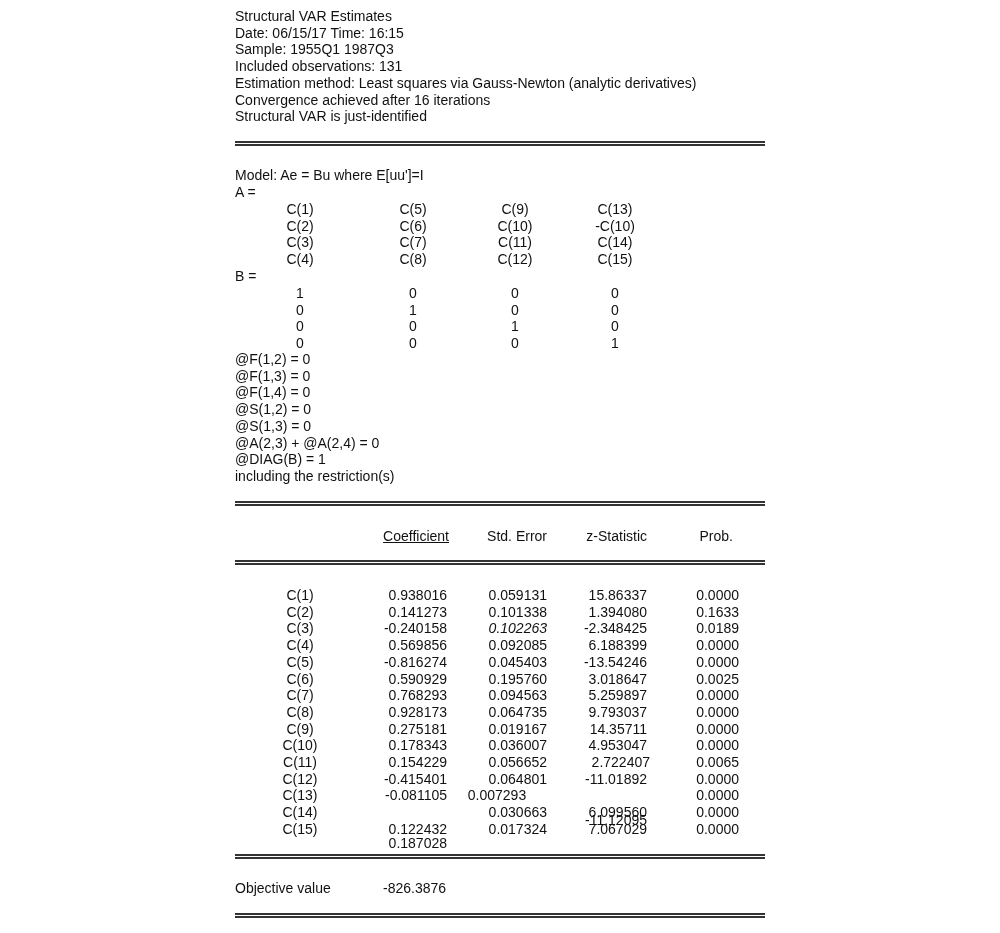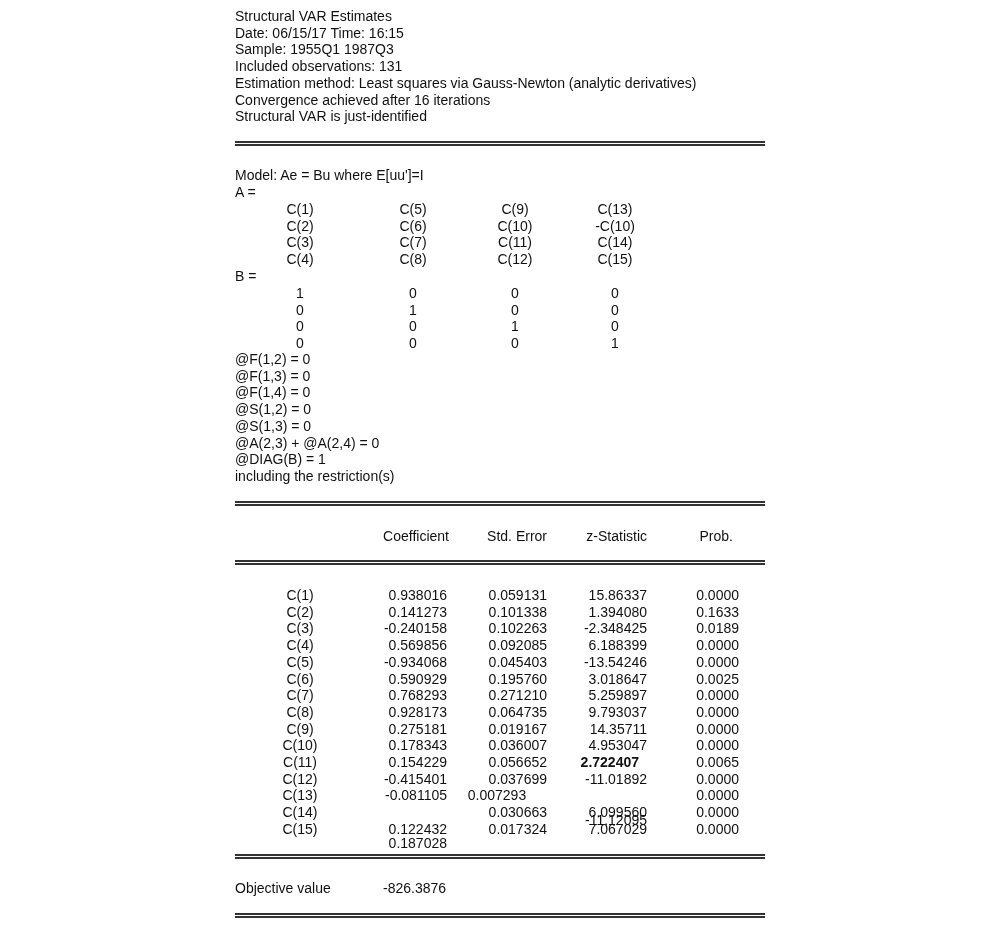--- a/index.html
+++ b/index.html
@@ -76,21 +76,21 @@
       <div class="abs" style="left:235px; top:384.4px;">@F(1,4) = 0</div>
       <div class="abs" style="left:235px; top:401.1px;">@S(1,2) = 0</div>
       <div class="abs" style="left:235px; top:417.8px;">@S(1,3) = 0</div>
       <div class="abs" style="left:235px; top:434.5px;">@A(2,3) + @A(2,4) = 0</div>
       <div class="abs" style="left:235px; top:451.2px;">@DIAG(B) = 1</div>
       <div class="abs" style="left:235px; top:467.9px;">including the restriction(s)</div>
     </div>
 
   <div class="dbl" style="top:501px;"></div>
   <div id="col-headers">
-      <div class="tcell" style="left:329px; width:120px; top:528px; line-height:17px;">Coefficient</div>
+      <div class="tcell" style="left:329px; width:120px; top:528px; line-height:17px;text-decoration:underline;">Coefficient</div>
       <div class="tcell" style="left:427px; width:120px; top:528px; line-height:17px;">Std. Error</div>
       <div class="tcell" style="left:527px; width:120px; top:528px; line-height:17px;">z-Statistic</div>
       <div class="tcell" style="left:613px; width:120px; top:528px; line-height:17px;">Prob.</div>
     </div>
   <div class="dbl" style="top:560px;"></div>
   <div id="table-body">
       <div>
         <div class="tname" style="left:270px; top:587px;">C(1)</div>
         <div class="tcell" style="left:347px; width:100px; top:587px;">0.938016</div>
         <div class="tcell" style="left:447px; width:100px; top:587px;">0.059131</div>
@@ -100,49 +100,49 @@
       <div>
         <div class="tname" style="left:270px; top:603.7px;">C(2)</div>
         <div class="tcell" style="left:347px; width:100px; top:603.7px;">0.141273</div>
         <div class="tcell" style="left:447px; width:100px; top:603.7px;">0.101338</div>
         <div class="tcell" style="left:547px; width:100px; top:603.7px;">1.394080</div>
         <div class="tcell" style="left:639px; width:100px; top:603.7px;">0.1633</div>
       </div>
       <div>
         <div class="tname" style="left:270px; top:620.4px;">C(3)</div>
         <div class="tcell" style="left:347px; width:100px; top:620.4px;">-0.240158</div>
-        <div class="tcell" style="left:447px; width:100px; top:620.4px;">0.102263</div>
+        <div class="tcell" style="left:447px; width:100px; top:620.4px;font-style:italic;">0.102263</div>
         <div class="tcell" style="left:547px; width:100px; top:620.4px;">-2.348425</div>
         <div class="tcell" style="left:639px; width:100px; top:620.4px;">0.0189</div>
       </div>
       <div>
         <div class="tname" style="left:270px; top:637.1px;">C(4)</div>
         <div class="tcell" style="left:347px; width:100px; top:637.1px;">0.569856</div>
         <div class="tcell" style="left:447px; width:100px; top:637.1px;">0.092085</div>
         <div class="tcell" style="left:547px; width:100px; top:637.1px;">6.188399</div>
         <div class="tcell" style="left:639px; width:100px; top:637.1px;">0.0000</div>
       </div>
       <div>
         <div class="tname" style="left:270px; top:653.8px;">C(5)</div>
-        <div class="tcell" style="left:347px; width:100px; top:653.8px;">-0.934068</div>
+        <div class="tcell" style="left:347px; width:100px; top:653.8px;">-0.816274</div>
         <div class="tcell" style="left:447px; width:100px; top:653.8px;">0.045403</div>
         <div class="tcell" style="left:547px; width:100px; top:653.8px;">-13.54246</div>
         <div class="tcell" style="left:639px; width:100px; top:653.8px;">0.0000</div>
       </div>
       <div>
         <div class="tname" style="left:270px; top:670.5px;">C(6)</div>
         <div class="tcell" style="left:347px; width:100px; top:670.5px;">0.590929</div>
         <div class="tcell" style="left:447px; width:100px; top:670.5px;">0.195760</div>
         <div class="tcell" style="left:547px; width:100px; top:670.5px;">3.018647</div>
         <div class="tcell" style="left:639px; width:100px; top:670.5px;">0.0025</div>
       </div>
       <div>
         <div class="tname" style="left:270px; top:687.2px;">C(7)</div>
         <div class="tcell" style="left:347px; width:100px; top:687.2px;">0.768293</div>
-        <div class="tcell" style="left:447px; width:100px; top:687.2px;">0.271210</div>
+        <div class="tcell" style="left:447px; width:100px; top:687.2px;">0.094563</div>
         <div class="tcell" style="left:547px; width:100px; top:687.2px;">5.259897</div>
         <div class="tcell" style="left:639px; width:100px; top:687.2px;">0.0000</div>
       </div>
       <div>
         <div class="tname" style="left:270px; top:703.9px;">C(8)</div>
         <div class="tcell" style="left:347px; width:100px; top:703.9px;">0.928173</div>
         <div class="tcell" style="left:447px; width:100px; top:703.9px;">0.064735</div>
         <div class="tcell" style="left:547px; width:100px; top:703.9px;">9.793037</div>
         <div class="tcell" style="left:639px; width:100px; top:703.9px;">0.0000</div>
       </div>
@@ -157,27 +157,27 @@
         <div class="tname" style="left:270px; top:737.3px;">C(10)</div>
         <div class="tcell" style="left:347px; width:100px; top:737.3px;">0.178343</div>
         <div class="tcell" style="left:447px; width:100px; top:737.3px;">0.036007</div>
         <div class="tcell" style="left:547px; width:100px; top:737.3px;">4.953047</div>
         <div class="tcell" style="left:639px; width:100px; top:737.3px;">0.0000</div>
       </div>
       <div>
         <div class="tname" style="left:270px; top:754px;">C(11)</div>
         <div class="tcell" style="left:347px; width:100px; top:754px;">0.154229</div>
         <div class="tcell" style="left:447px; width:100px; top:754px;">0.056652</div>
-        <div class="tcell" style="left:539px; width:100px; top:754px;font-weight:bold;">2.722407</div>
+        <div class="tcell" style="left:550px; width:100px; top:754px;">2.722407</div>
         <div class="tcell" style="left:639px; width:100px; top:754px;">0.0065</div>
       </div>
       <div>
         <div class="tname" style="left:270px; top:770.7px;">C(12)</div>
         <div class="tcell" style="left:347px; width:100px; top:770.7px;">-0.415401</div>
-        <div class="tcell" style="left:447px; width:100px; top:770.7px;">0.037699</div>
+        <div class="tcell" style="left:447px; width:100px; top:770.7px;">0.064801</div>
         <div class="tcell" style="left:547px; width:100px; top:770.7px;">-11.01892</div>
         <div class="tcell" style="left:639px; width:100px; top:770.7px;">0.0000</div>
       </div>
       <div>
         <div class="tname" style="left:270px; top:787.4px;">C(13)</div>
         <div class="tcell" style="left:347px; width:100px; top:787.4px;">-0.081105</div>
         <div class="tcell" style="left:447px; width:100px; top:787.4px;text-align:center;">0.007293</div>
         <div class="tcell" style="left:547px; width:100px; top:812px;">-11.12095</div>
         <div class="tcell" style="left:639px; width:100px; top:787.4px;">0.0000</div>
       </div>

